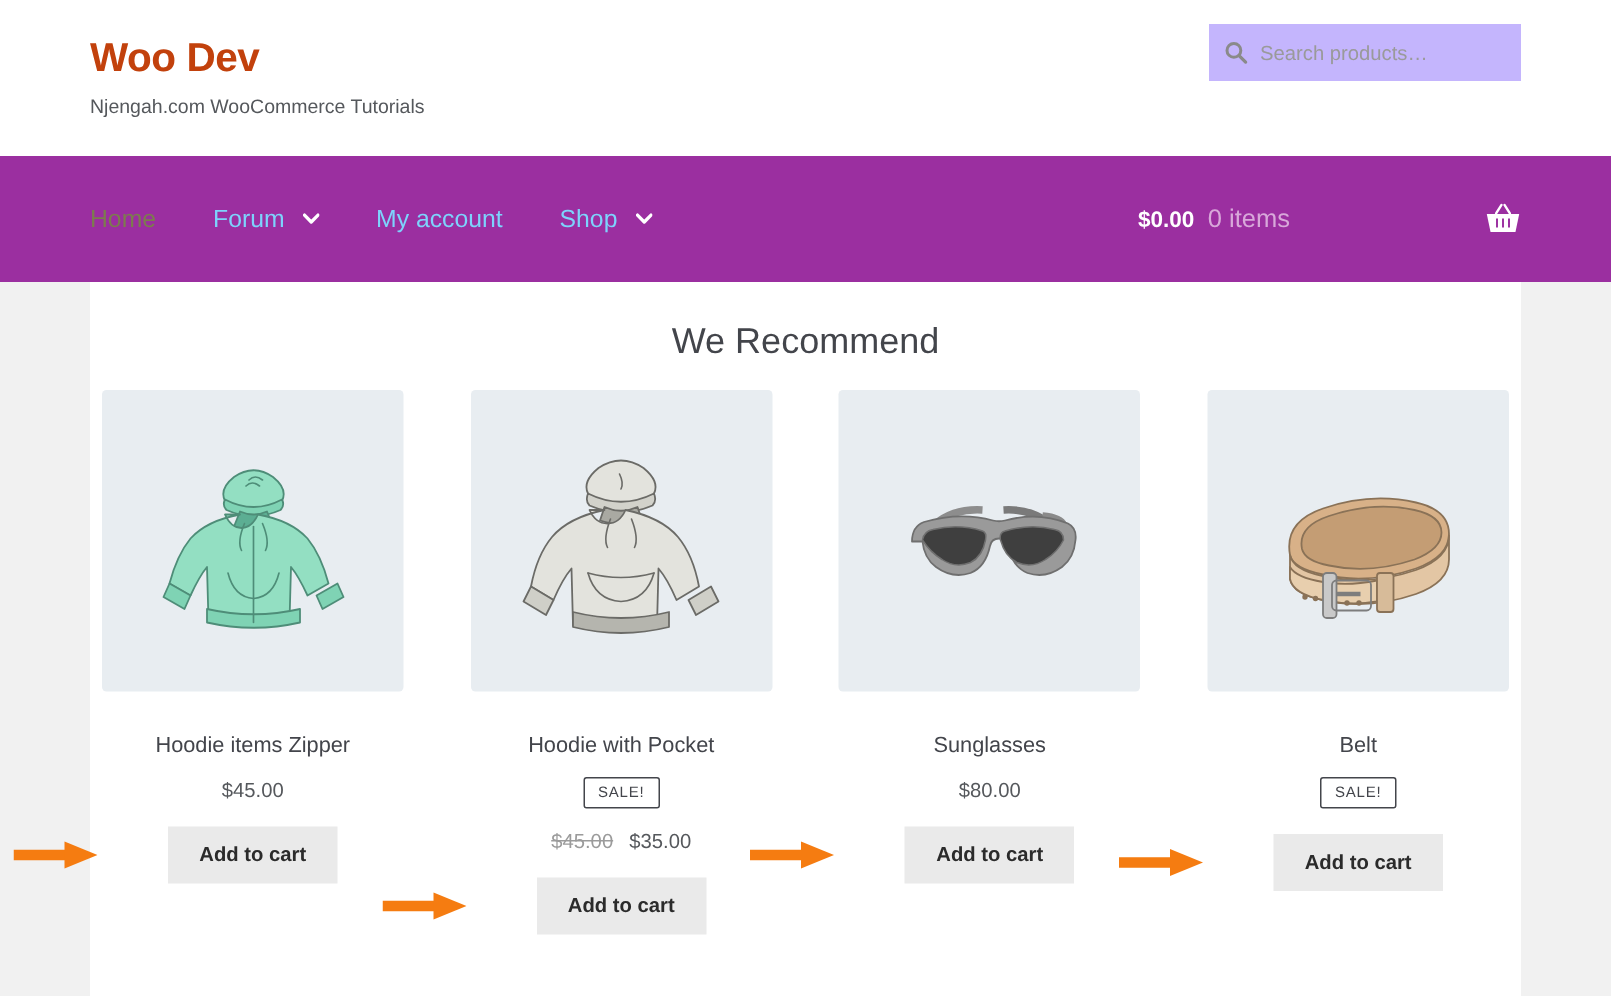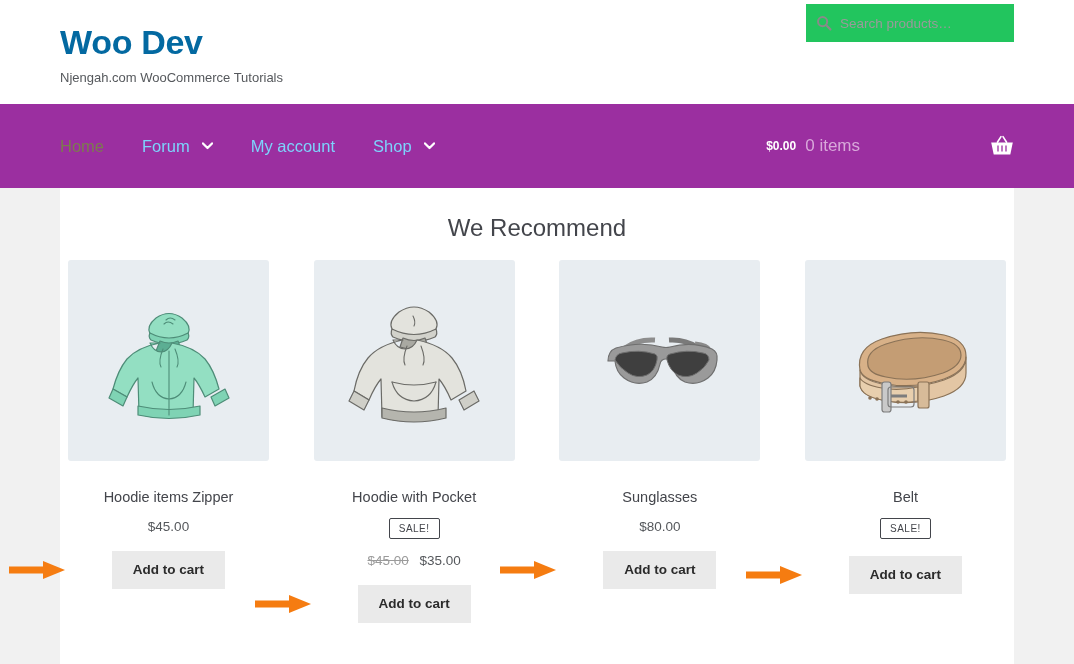--- a/index.html
+++ b/index.html
@@ -30,40 +30,40 @@
     position: relative;
   }
 
   .branding {
     position: absolute;
     left: 0;
     top: 24px;
   }
 
   .site-title {
-    font-size: 34px;
+    font-size: 27px;
     font-weight: bold;
-    color: #0369a1;
+    color: #c2410c;
     letter-spacing: -0.3px;
     line-height: 1.1;
   }
 
   .site-tagline {
     font-size: 13px;
     color: #55585c;
     margin-top: 9px;
   }
 
   .search-box {
     position: absolute;
     right: 0;
-    top: 4px;
+    top: 16px;
     width: 208px;
     height: 38px;
-    background: #22c55e;
+    background: #c4b5fd;
     display: flex;
     align-items: center;
     padding: 0 10px;
   }
 
   .search-icon {
     width: 16px;
     height: 16px;
     flex: none;
     margin-right: 8px;
@@ -123,21 +123,21 @@
   }
 
   .cart-area {
     position: absolute;
     right: 0;
     display: flex;
     align-items: center;
   }
 
   .cart-total {
-    font-size: 12px;
+    font-size: 15px;
     font-weight: bold;
     color: #ffffff;
   }
 
   .cart-count {
     font-size: 17px;
     color: #d8a8da;
     margin-left: 9px;
   }
 

